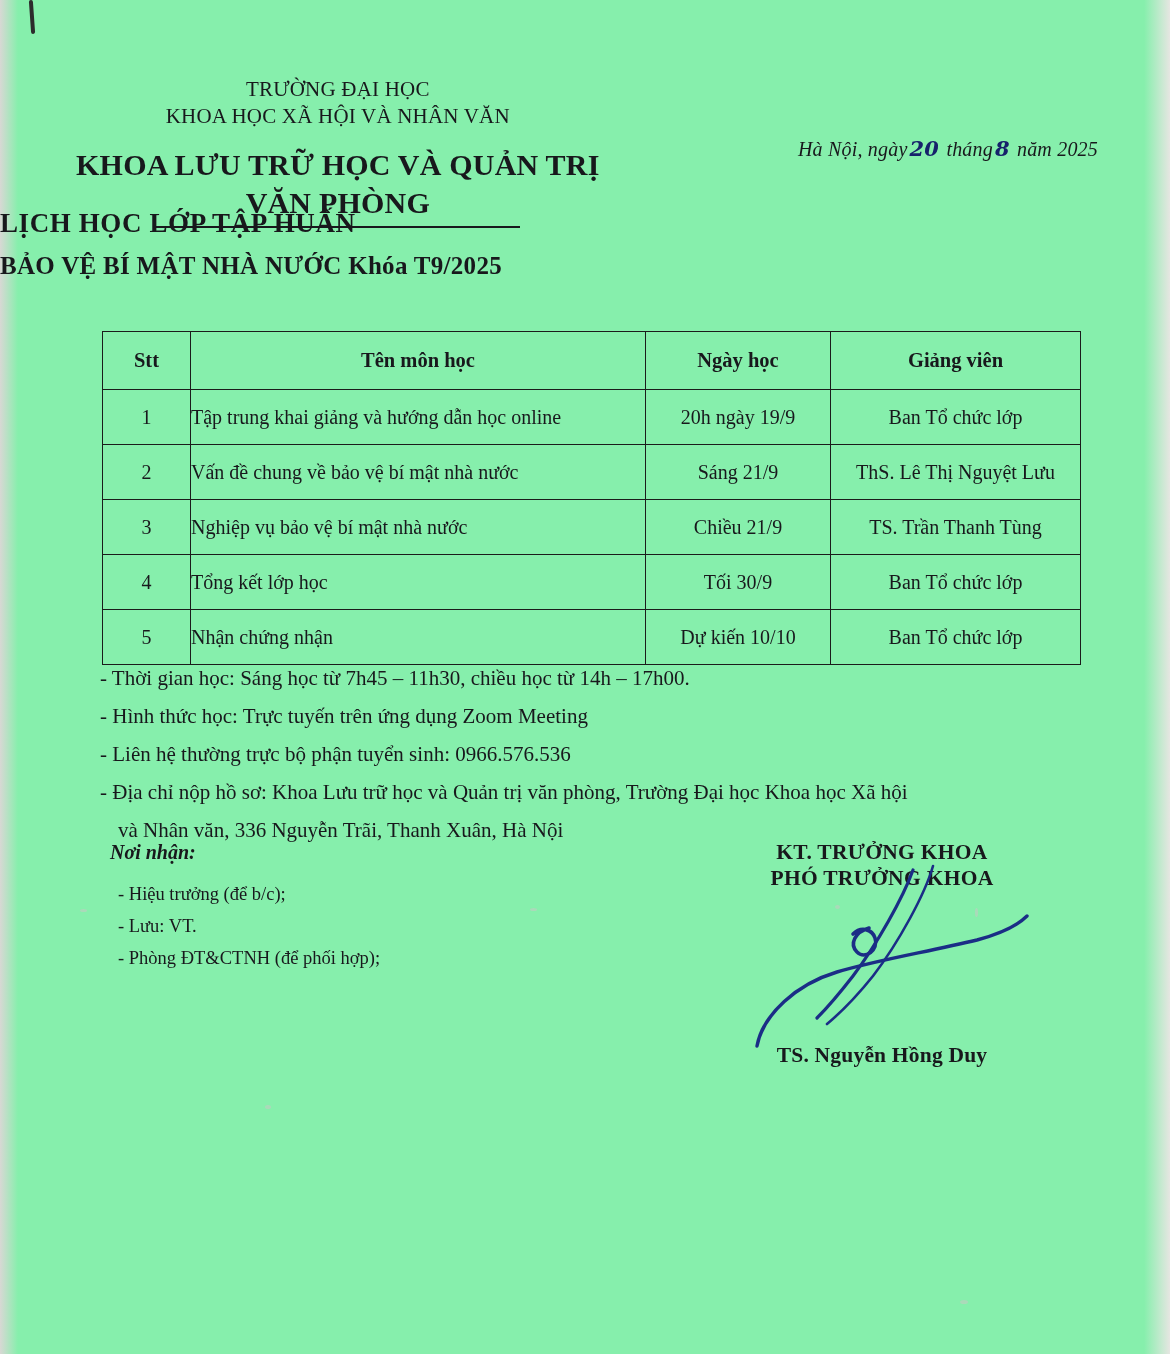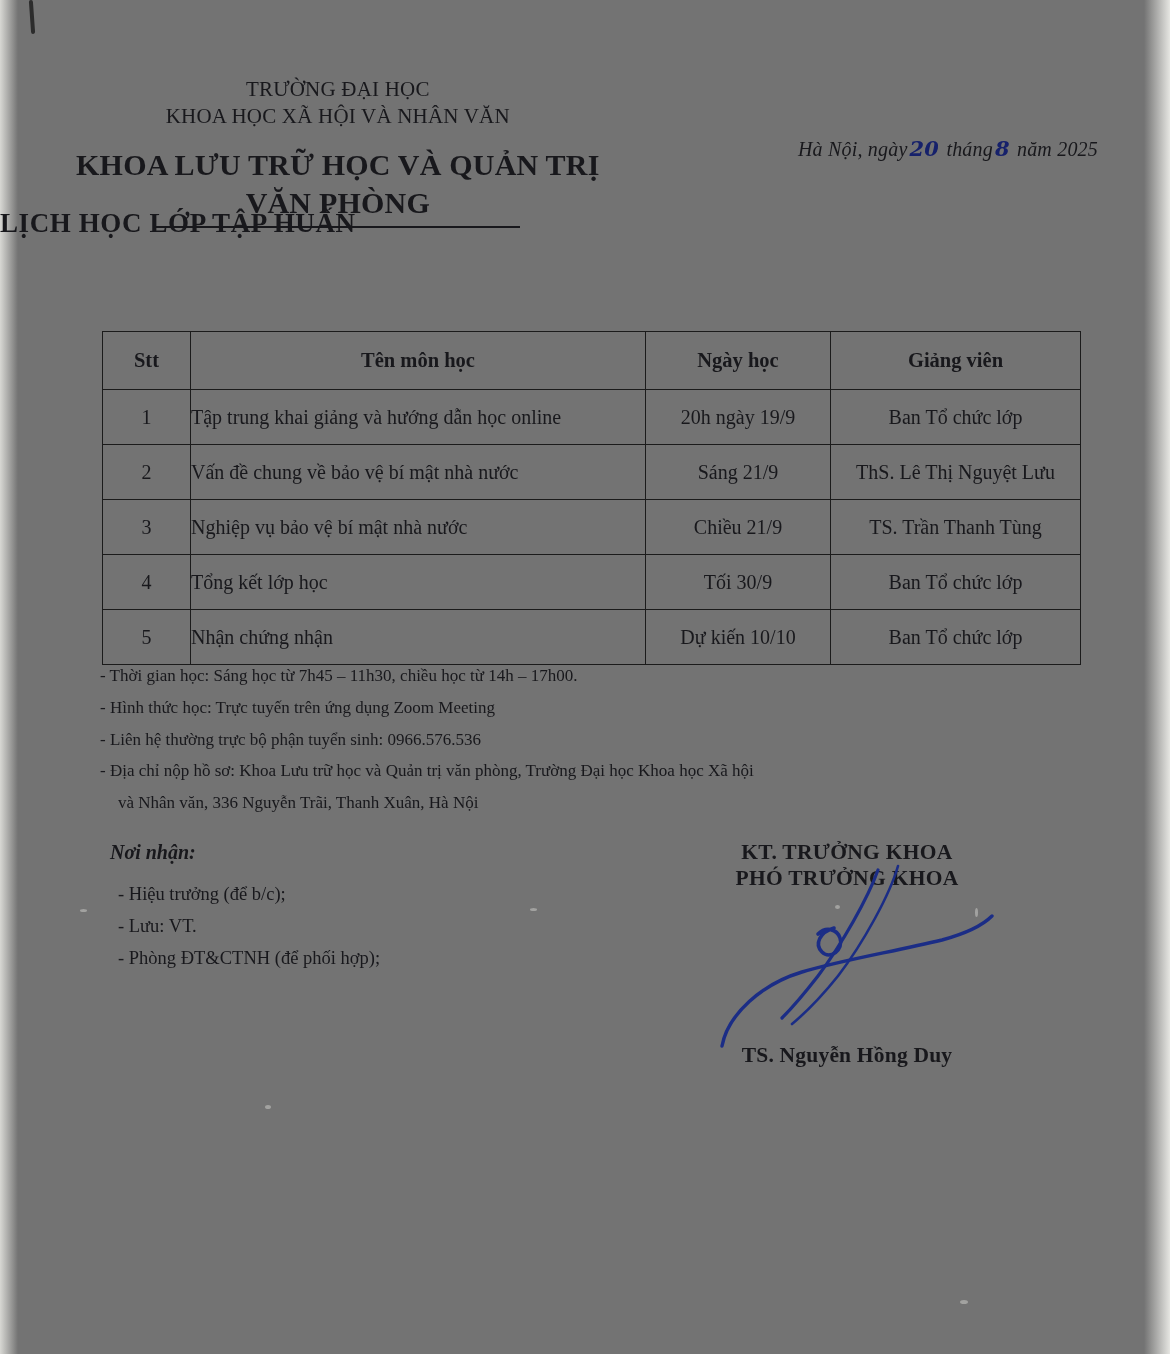--- a/index.html
+++ b/index.html
@@ -11,21 +11,21 @@
     height: 1354px;
     background: #ffffff;
     font-family: "Liberation Serif", serif;
     color: #18181c;
     position: relative;
     overflow: hidden;
   }
   .page {
     position: absolute;
     inset: 0;
-    background: #737373;
+    background: #86efac;
     padding-left: 14px;
   }
   
   .page::before {
     content: "";
     position: absolute;
     left: 0; top: 0; bottom: 0;
     width: 18px;
     background: linear-gradient(to right, #d8d8d4, rgba(255,255,255,0));
     pointer-events: none;
@@ -188,21 +188,21 @@
   td.name { text-align: left; padding-left: 14px; }
   td.date { text-align: center; }
   td.teacher { text-align: center; }
 
   
   .notes {
     position: absolute;
     top: 663px;
     left: 100px;
     width: 990px;
-    font-size: 17px;
+    font-size: 21px;
     line-height: 1.52;
   }
   .note-line {
     margin-bottom: 6px;
     white-space: pre-wrap;
   }
   .note-cont {
     padding-left: 18px;
   }
 
@@ -220,21 +220,21 @@
     margin-bottom: 20px;
   }
   .recip-item {
     font-size: 18.5px;
     margin-bottom: 11px;
     padding-left: 8px;
   }
   .signature {
     position: absolute;
     top: 840px;
-    left: 632px;
+    left: 667px;
     width: 430px;
     text-align: center;
   }
   .sig-line1 {
     font-size: 21.5px;
     font-weight: bold;
     letter-spacing: .3px;
   }
   .sig-line2 {
     font-size: 21.5px;
@@ -286,20 +286,21 @@
   </div>
 
   <div class="dateline">
     <span>Hà Nội, ngày</span><span class="handwrite">20</span>
     <span>tháng</span><span class="handwrite">8</span>
     <span>năm 2025</span>
   </div>
 
   <div class="title-block">
     <div class="title-1">LỊCH HỌC LỚP TẬP HUẤN</div>
+    <div class="title-2">BẢO VỆ BÍ MẬT NHÀ NƯỚC Khóa T9/2025</div>
   </div>
 
   <div class="tbl-wrap">
     <table class="schedule">
       <colgroup>
         <col class="c-stt">
           <col class="c-name">
           <col class="c-date">
           <col class="c-teacher">
       </colgroup>

